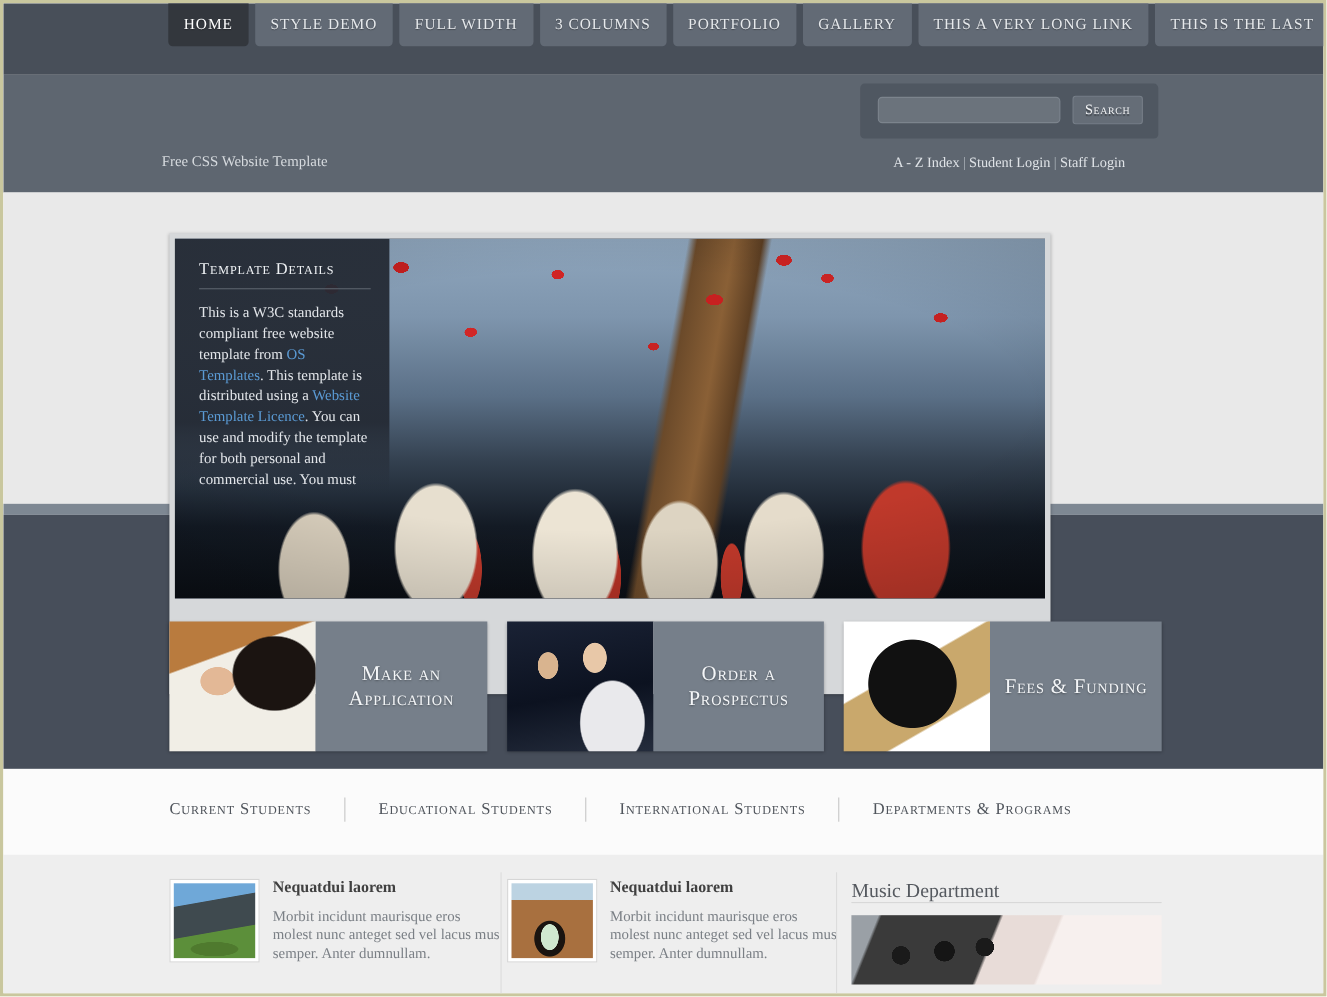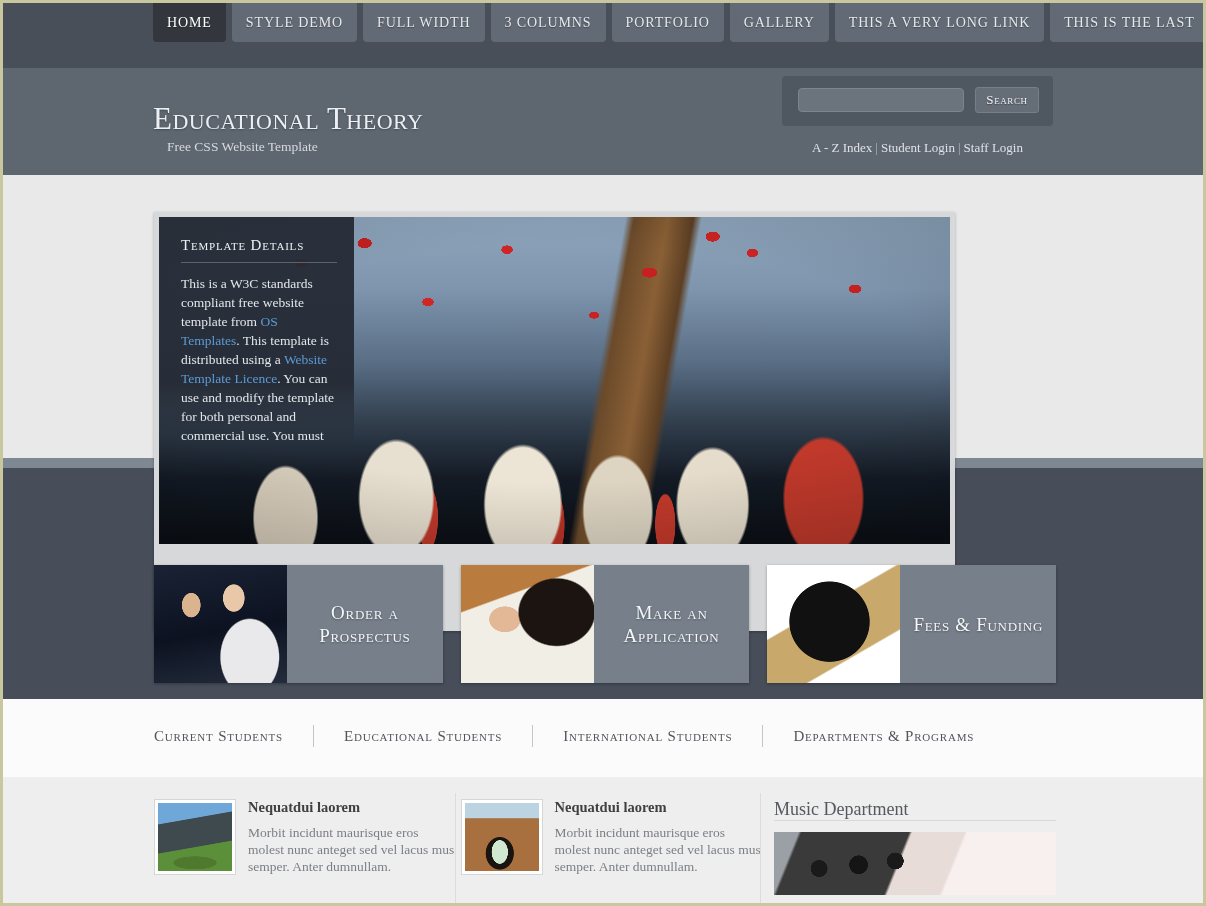--- a/index.html
+++ b/index.html
@@ -76,21 +76,21 @@
     color: #eceff2;
     font-family: "Liberation Serif", serif;
     font-size: 31px;
     font-variant: small-caps;
     letter-spacing: 0.5px;
     text-shadow: 0 1px 2px rgba(0,0,0,.3);
     white-space: nowrap;
   }
   .tagline {
     position: absolute;
-    left: 164px;
+    left: 144px;
     top: 71px;
     color: #d6dade;
     font-family: "Liberation Serif", serif;
     font-size: 13.5px;
   }
 
   .searchbox {
     position: absolute;
     left: 779px;
     top: 8px;
@@ -433,21 +433,20 @@
       <li class="navitem">Full Width</li>
       <li class="navitem">3 Columns</li>
       <li class="navitem">Portfolio</li>
       <li class="navitem">Gallery</li>
       <li class="navitem">This a very long link</li>
       <li class="navitem">This is the last</li>
     </ul>
   </div>
 
   <div class="header">
-    <div class="brand">Educational Theory</div>
     <div class="tagline">Free CSS Website Template</div>
 
     <div class="searchbox">
       <input class="searchfield" type="text" placeholder="" style="">
       <button class="searchbtn">Search</button>
     </div>
 
     <div class="toplinks"><a>A - Z Index</a><span class="sep">|</span><a>Student Login</a><span class="sep">|</span><a>Staff Login</a></div>
   </div>
 
@@ -464,26 +463,26 @@
 
       <div class="details">
         <h3>Template Details</h3>
         <p><span>This is a W3C standards compliant free website template from </span><a>OS Templates</a><span>. This template is distributed using a </span><a>Website Template Licence</a><span>. You can use and modify the template for both personal and commercial use. You must keep all copyright information and all links in the template.</span></p>
       </div>
     </div>
   </div>
 
   <div class="features">
     <div class="feature">
+      <div class="feature-img fimg-application"></div>
+      <div class="feature-label">Make an Application</div>
+    </div>
+    <div class="feature">
       <div class="feature-img fimg-prospectus"></div>
       <div class="feature-label">Order a Prospectus</div>
-    </div>
-    <div class="feature">
-      <div class="feature-img fimg-application"></div>
-      <div class="feature-label">Make an Application</div>
     </div>
     <div class="feature">
       <div class="feature-img fimg-fees"></div>
       <div class="feature-label">Fees &amp; Funding</div>
     </div>
   </div>
 
   <div class="sectionnav">
     <a>Current Students</a>
     <span class="sn-div"></span>

